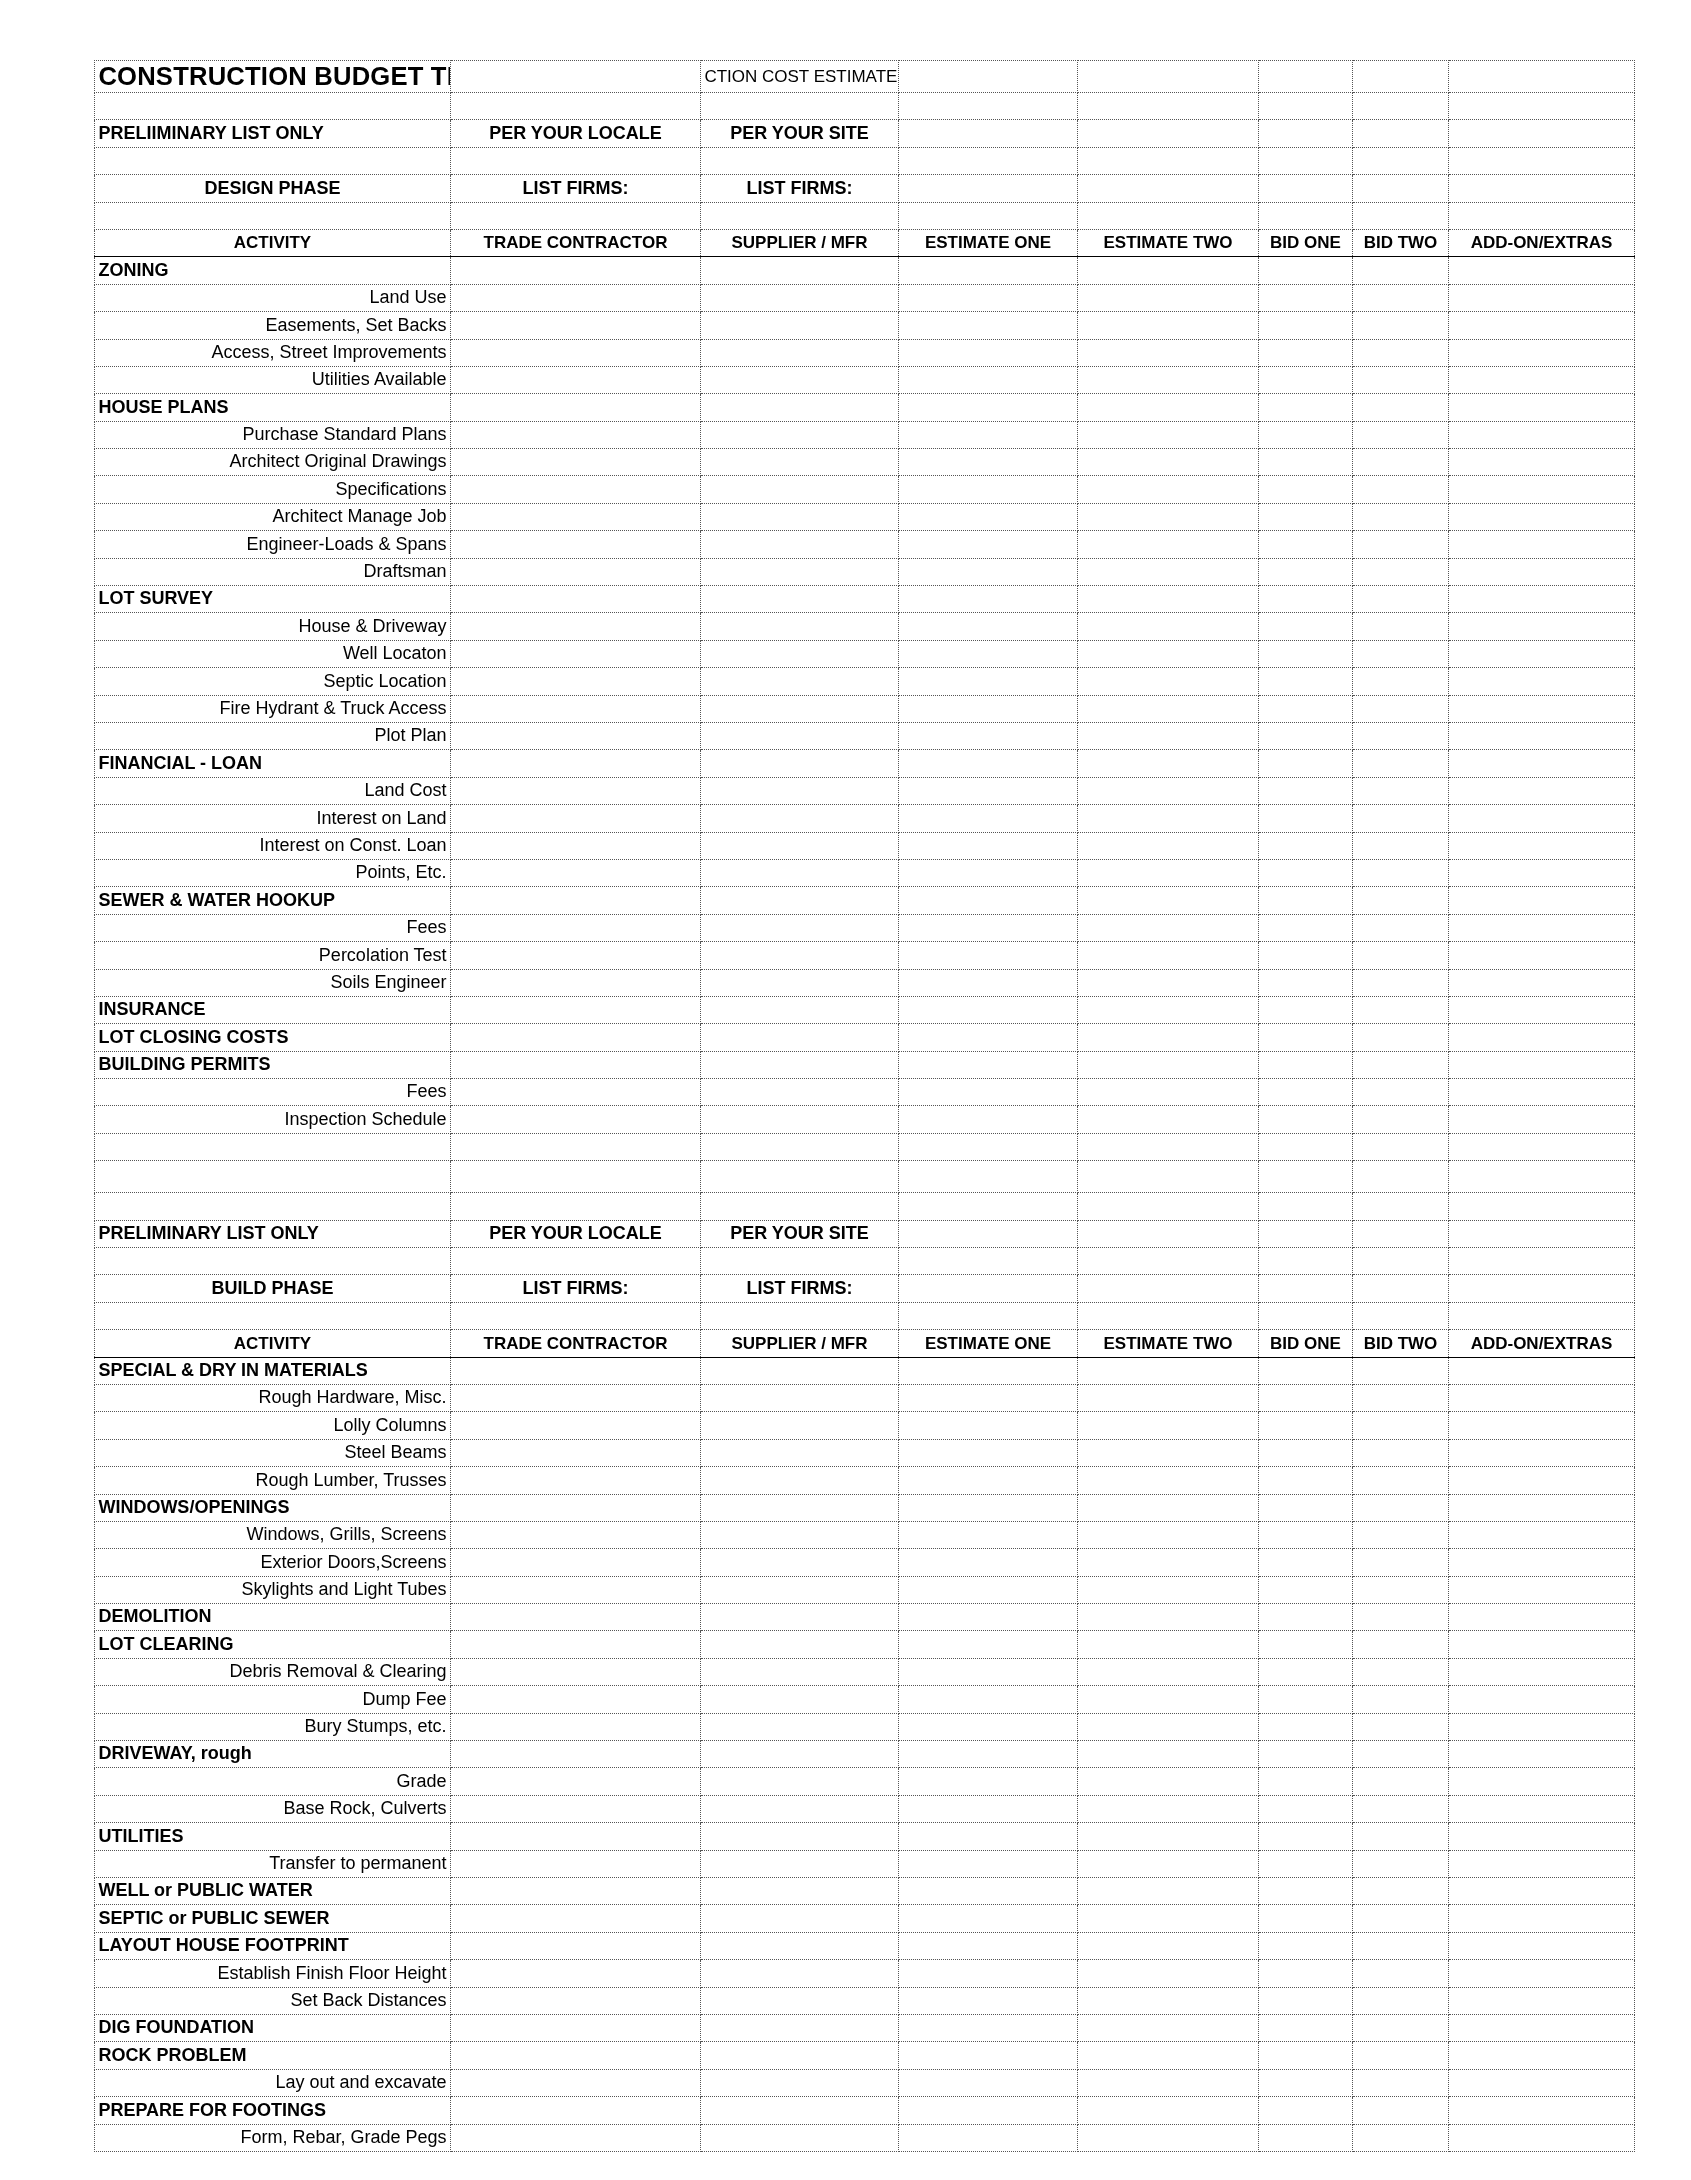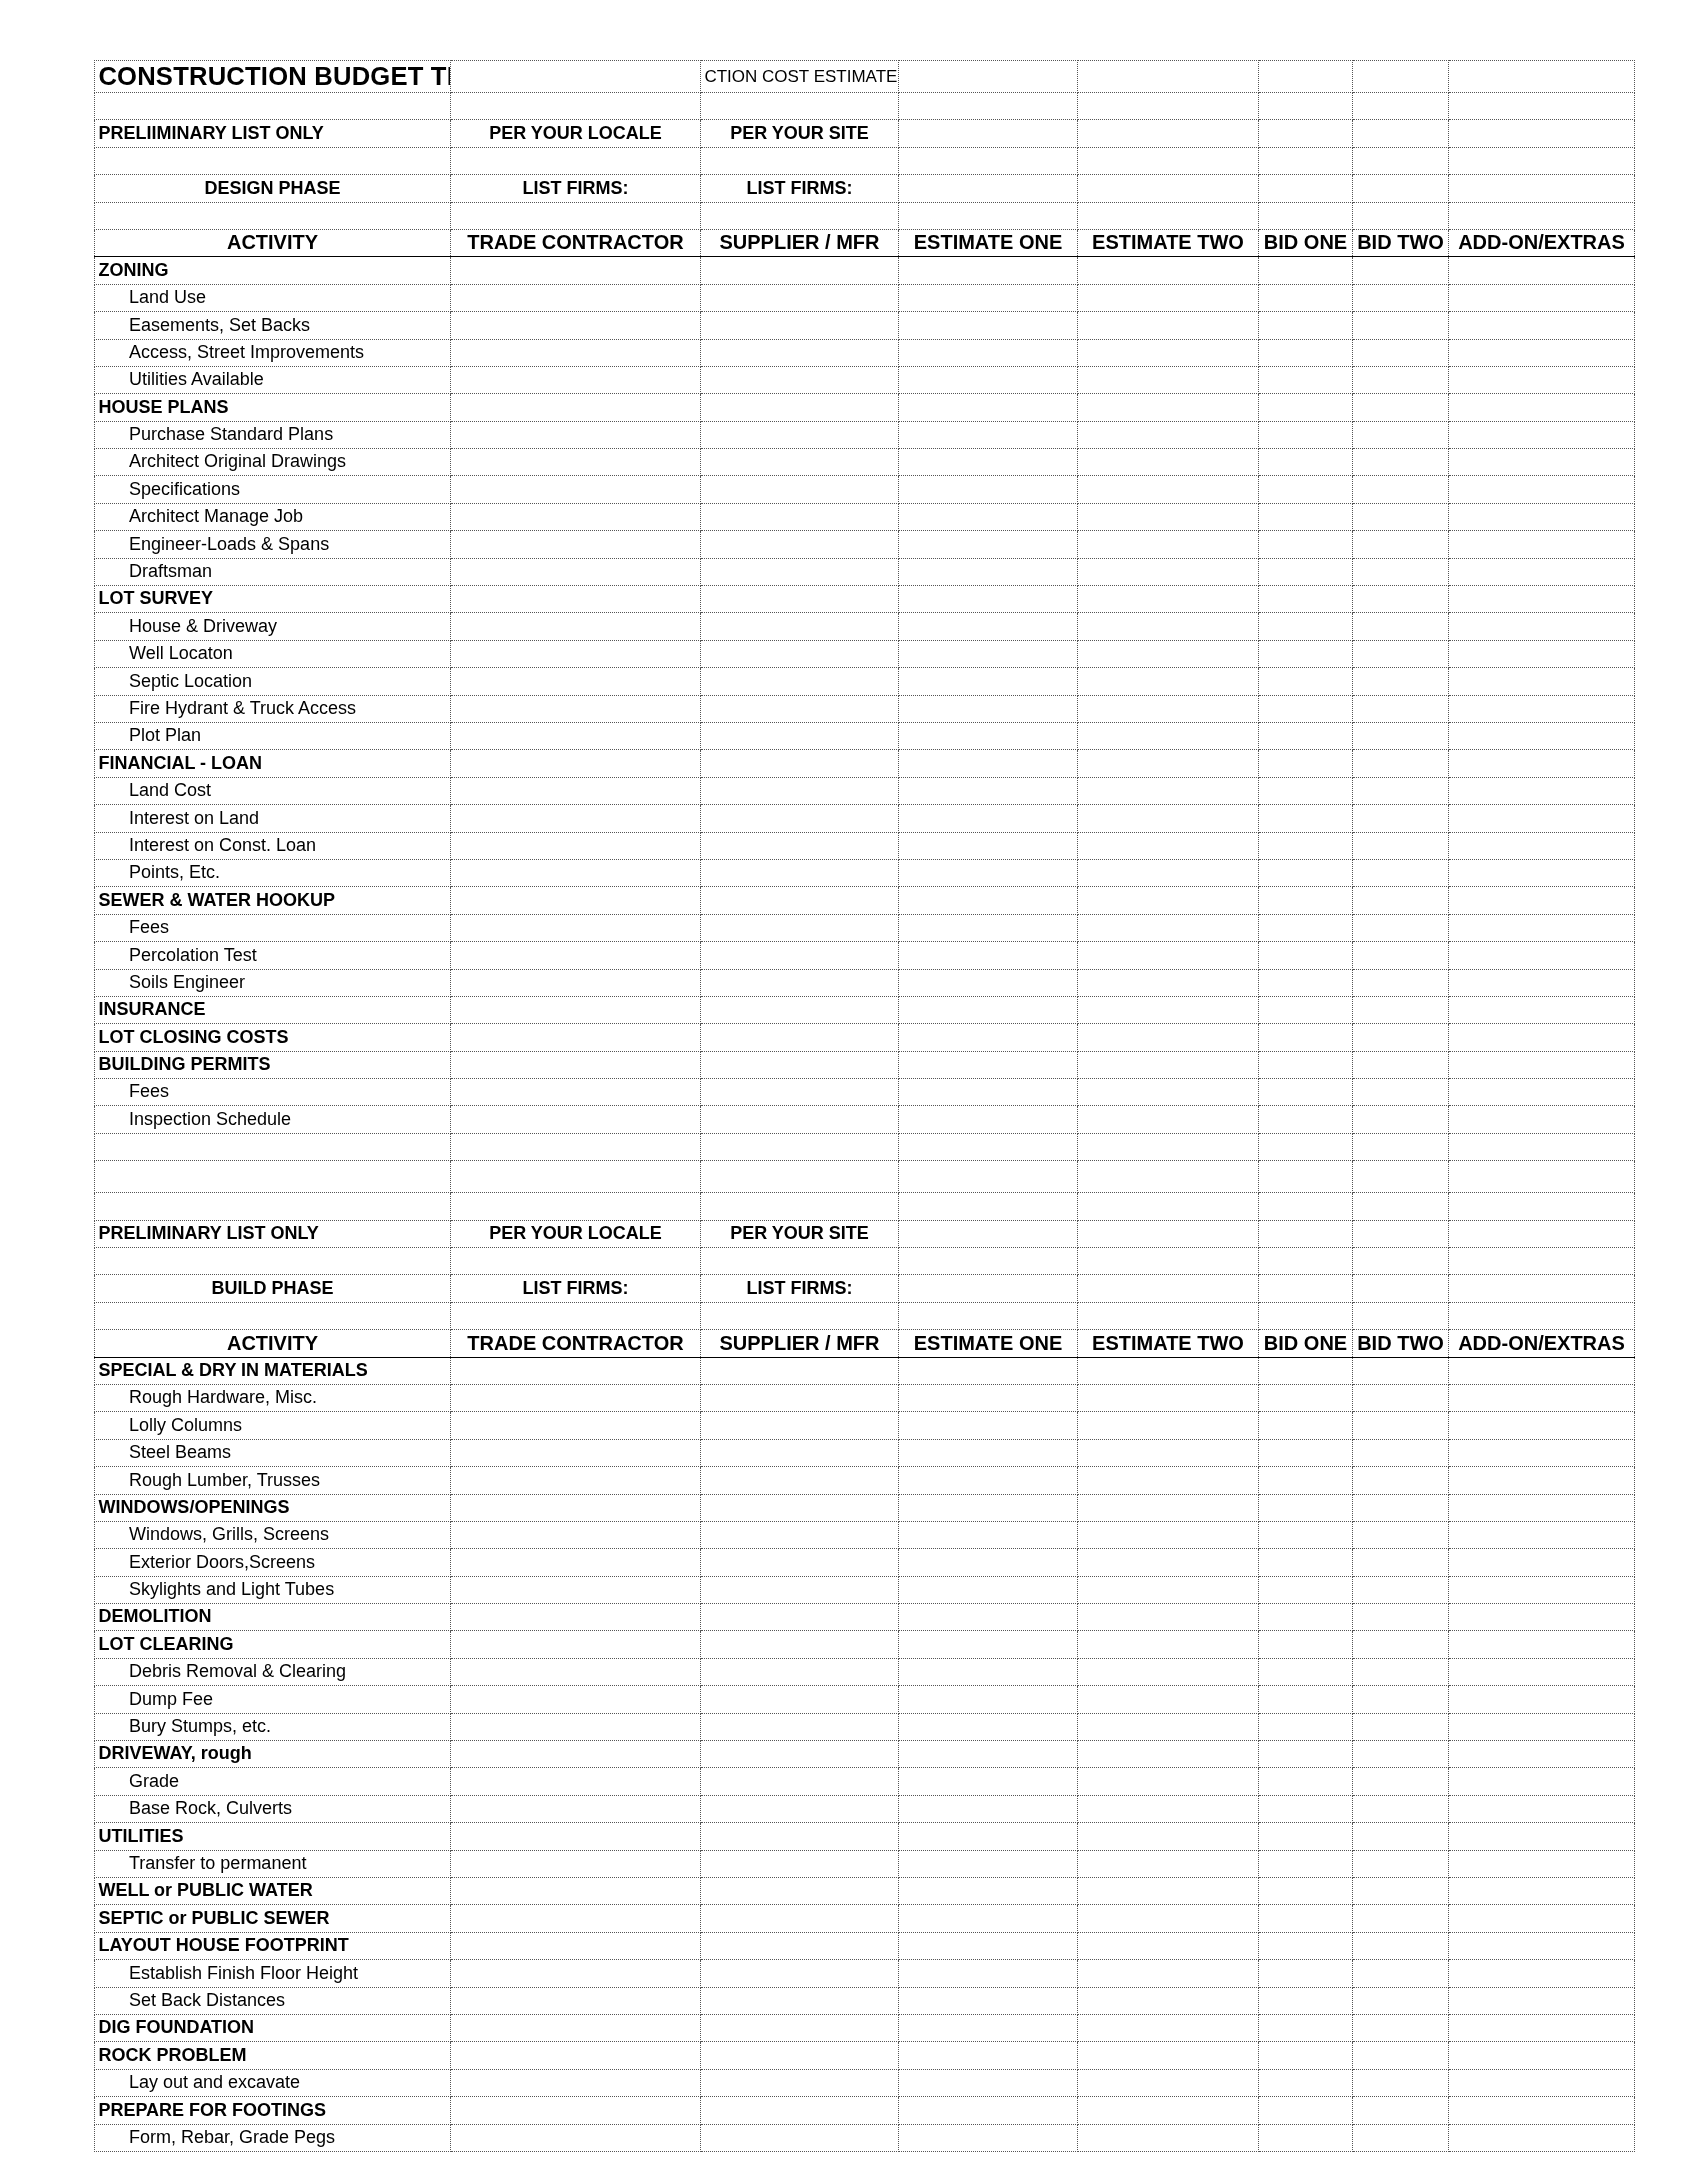--- a/index.html
+++ b/index.html
@@ -56,25 +56,25 @@
     font-size: 25.6px;
     font-weight: bold;
     letter-spacing: 0.2px;
   }
   .subtitle {
     font-size: 19px;
     font-weight: normal;
   }
   .bold { font-weight: bold; }
   .ctr  { text-align: center; }
-  .indent { padding-left: 34px !important; }
+  .indent { padding-left: 34px !important; text-align: right; }
   .group  { font-weight: bold; }
   .tall { height: 32px; line-height: 31.5px; }
   .spacer td { height: 22px; }
-  .colhead td { font-weight: bold; font-size: 20px; }
+  .colhead td { font-weight: bold; font-size: 17px; }
   .nowrapsm { font-size: 17px; }
 </style>
 </head>
 <body>
 
 <div class="page">
   <table class="sheet">
     <colgroup>
       <col class="c-activity">
         <col class="c-trade">

